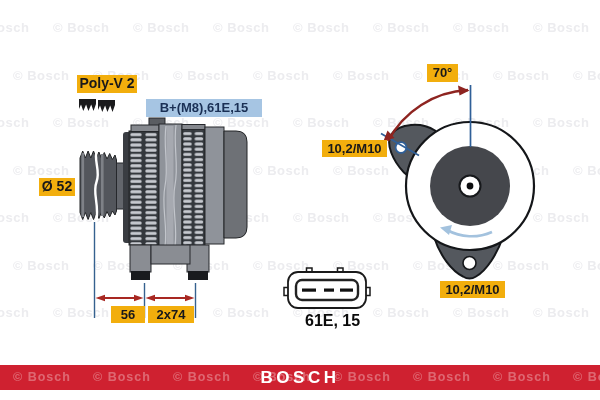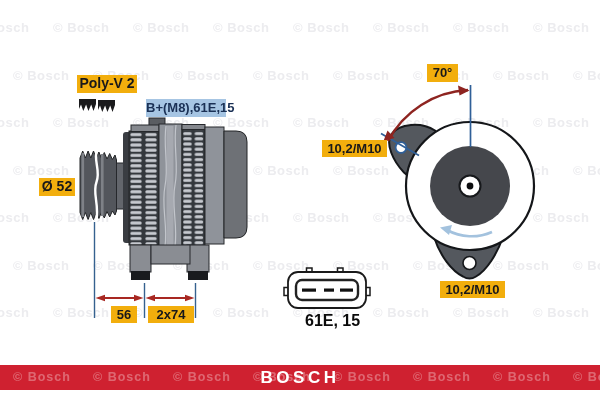--- a/index.html
+++ b/index.html
@@ -201,23 +201,23 @@
       <rect x="296" y="280" width="62" height="20" rx="6" fill="#ffffff" stroke="#222222" stroke-width="2.4"></rect>
       <g fill="#111111">
         <rect x="302" y="288.5" width="14" height="3.2"></rect>
         <rect x="324" y="288.5" width="10" height="3.2"></rect>
         <rect x="340" y="288.5" width="13" height="3.2"></rect>
       </g>
     </g>
   </svg>
 
   <div class="lbl lbl-yellow" style="left:77px;top:75px;width:60px;height:18px;font-size:14px;">Poly-V 2</div>
-  <div class="lbl lbl-blue" style="left:146px;top:99px;width:80px;height:18px;">B+(M8),61E,15</div>
+  <div class="lbl lbl-blue" style="left:146px;top:99px;width:116px;height:18px;">B+(M8),61E,15</div>
   <div class="lbl lbl-yellow" style="left:39px;top:178px;width:36px;height:18px;font-size:14px;">Ø 52</div>
-  <div class="lbl lbl-yellow" style="left:111px;top:306px;width:26px;height:17px;">56</div>
+  <div class="lbl lbl-yellow" style="left:111px;top:306px;width:34px;height:17px;">56</div>
   <div class="lbl lbl-yellow" style="left:148px;top:306px;width:46px;height:17px;">2x74</div>
   <div class="lbl lbl-yellow" style="left:427px;top:64px;width:31px;height:18px;">70°</div>
   <div class="lbl lbl-yellow" style="left:322px;top:140px;width:65px;height:17px;">10,2/M10</div>
   <div class="lbl lbl-yellow" style="left:440px;top:281px;width:65px;height:17px;">10,2/M10</div>
   <div class="lbl lbl-plain" style="left:305px;top:312px;width:52px;height:15px;font-size:16px;">61E, 15</div>
 
   <div id="brandbar"></div>
   <div id="wm-bar-layer">
       <div class="wm-white" style="left: 13px; top: 370px;">© Bosch</div>
       <div class="wm-white" style="left: 93px; top: 370px;">© Bosch</div>

